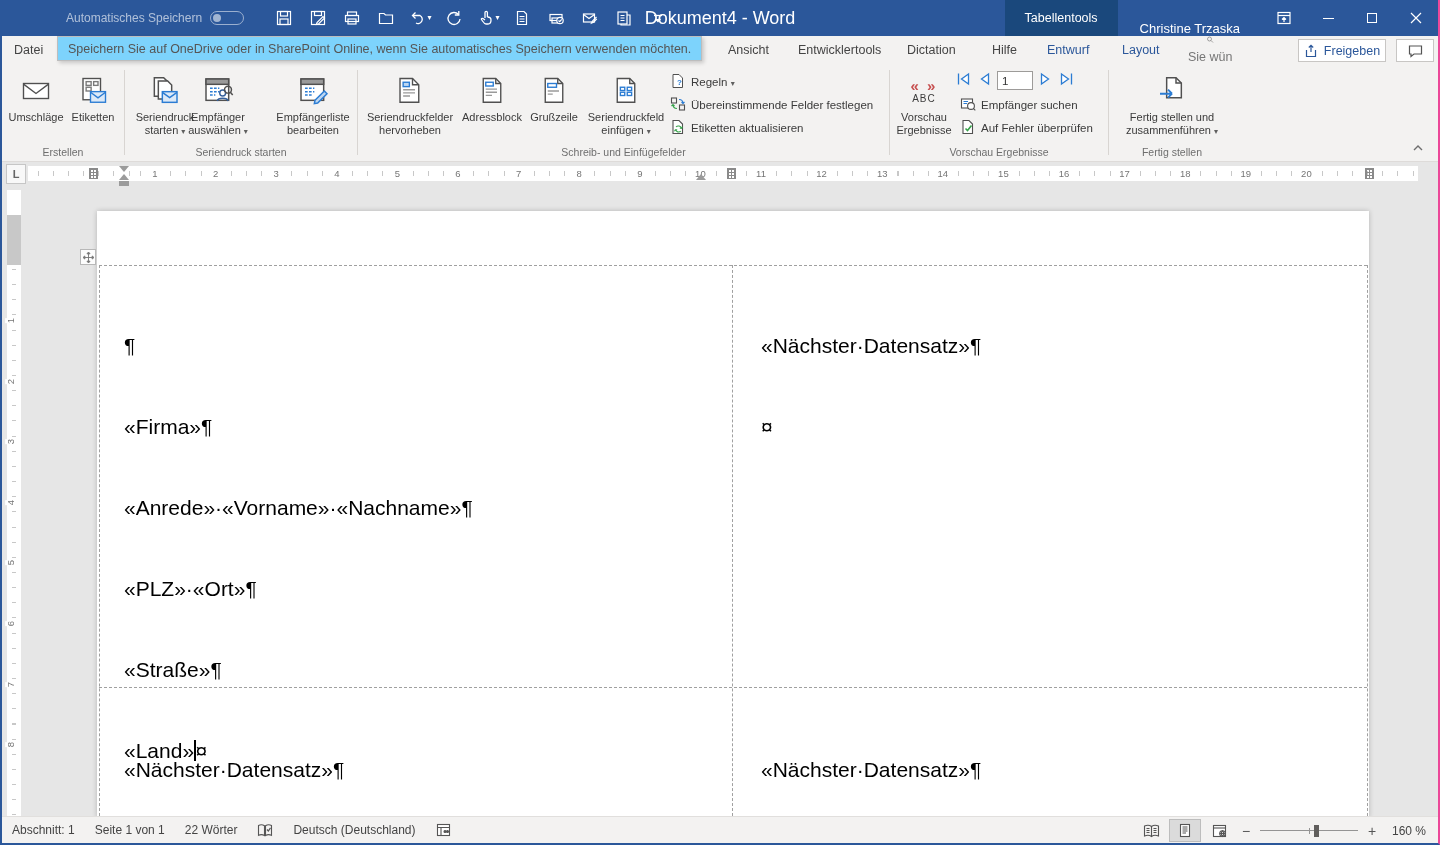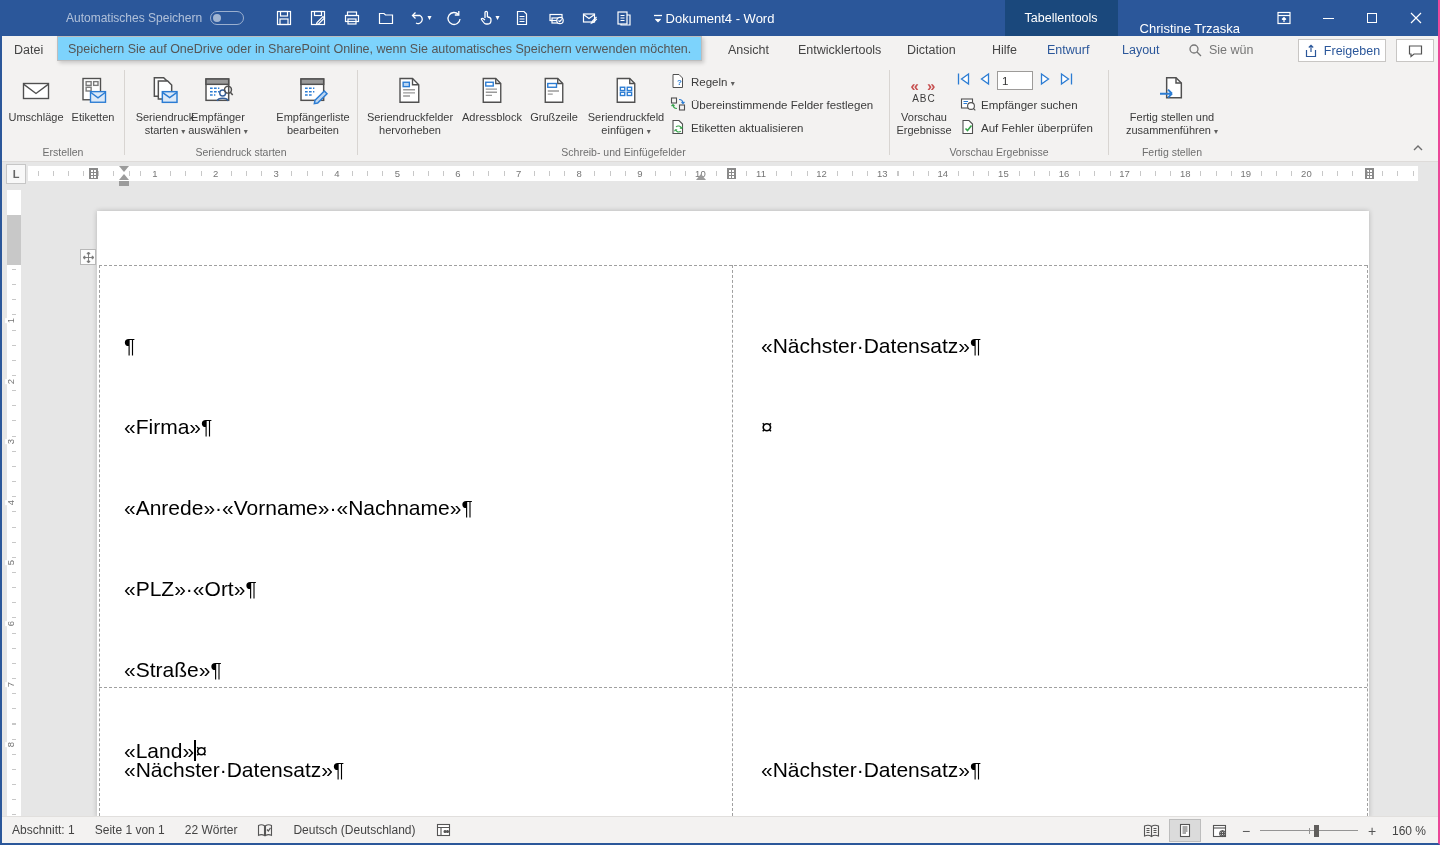--- a/index.html
+++ b/index.html
@@ -10,34 +10,34 @@
   
   .titlebar { position:absolute; top:0; left:0; right:0; height:36px; background:#2b579a; display:flex; align-items:center; color:#fff; }
   .autosave { display:flex; align-items:center; gap:8px; padding-left:64px; opacity:.62; white-space:nowrap; }
   .autosave-label { font-size:12px; }
   .toggle { position:relative; width:34px; height:14px; border:1px solid rgba(255,255,255,.85); border-radius:8px; display:inline-block; }
   .toggle .knob { position:absolute; left:2px; top:2px; width:8px; height:8px; border-radius:50%; background:rgba(255,255,255,.9); }
   .qat { display:flex; align-items:center; gap:6px; margin-left:26px; }
   .qat-btn { width:28px; height:26px; display:flex; align-items:center; justify-content:center; gap:1px; }
   .qat-btn svg { display:block; }
   .qat-caret { font-size:8px; color:#fff; line-height:1; }
-  .win-title { position:absolute; left:50%; transform:translateX(-50%); font-size:13px; color:#fff; white-space:nowrap; }
+  .win-title { position:absolute; left:50%; transform:translateX(-50%); font-size:18px; color:#fff; white-space:nowrap; }
   .tb-right { position:absolute; right:0; top:0; height:36px; display:flex; align-items:center; }
   .ctx-tools { height:36px; display:flex; align-items:center; padding:0 20px; background:#1a487c; font-size:12.5px; }
   .user-name { padding:0 22px; font-size:13px; white-space:nowrap;margin-top:20px; }
   .win-ctrl { width:44px; height:36px; display:flex; align-items:center; justify-content:center; }
   .minimize-bar { width:11px; height:1px; background:#fff; }
   .maximize-box { width:10px; height:10px; border:1px solid #fff; }
 
   
   .tabrow { position:absolute; top:36px; left:0; right:0; height:28px; background:#f3f2f1; }
   .tab { position:absolute; top:0; height:28px; display:flex; align-items:center; font-size:12.5px; color:#444; white-space:nowrap; }
   .tab.accent { color:#2b579a; }
   .active-underline { position:absolute; left:528px; top:59px; width:70px; height:3px; background:#2b579a; }
-  .search-box { position:absolute; left:1186px; top:0; height:28px; display:flex; align-items:center; gap:7px; color:#767676; font-size:12.5px; }
+  .search-box { position:absolute; left:1186px; top:0; height:28px; display:flex; align-items:center; gap:7px; color:#767676; font-size:12.5px;flex-direction:column; }
   .share-btn { position:absolute; left:1296px; top:3px; width:88px; height:23px; background:#fff; border:1px solid #c8c6c4; display:flex; align-items:center; justify-content:center; gap:6px; color:#2b579a; font-size:12.5px; }
   .comment-btn { position:absolute; left:1394px; top:3px; width:38px; height:23px; background:#fff; border:1px solid #c8c6c4; display:flex; align-items:center; justify-content:center; }
   .tooltip { position:absolute; left:55px; top:0px; height:25px; background:#7dd3fc; border:1px solid #bdbdbd; box-shadow:2px 2px 4px rgba(0,0,0,.18); display:flex; align-items:center; padding:0 10px; font-size:12.5px; color:#555; white-space:nowrap; z-index:5; }
 
   
   .ribbon { position:absolute; top:64px; left:0; right:0; height:98px; background:#f3f2f1; border-bottom:1px solid #dedbd9; }
   .rgroup { position:absolute; top:0; height:97px; }
   .rgroup-label { position:absolute; bottom:3px; left:0; right:0; text-align:center; font-size:10.5px; color:#6e6e6e; white-space:nowrap; }
   .rdivider { position:absolute; top:6px; bottom:6px; width:1px; background:#d8d5d2; }
   .rbtn-lg { position:absolute; top:3px; display:flex; flex-direction:column; align-items:center; padding-top:4px; }

